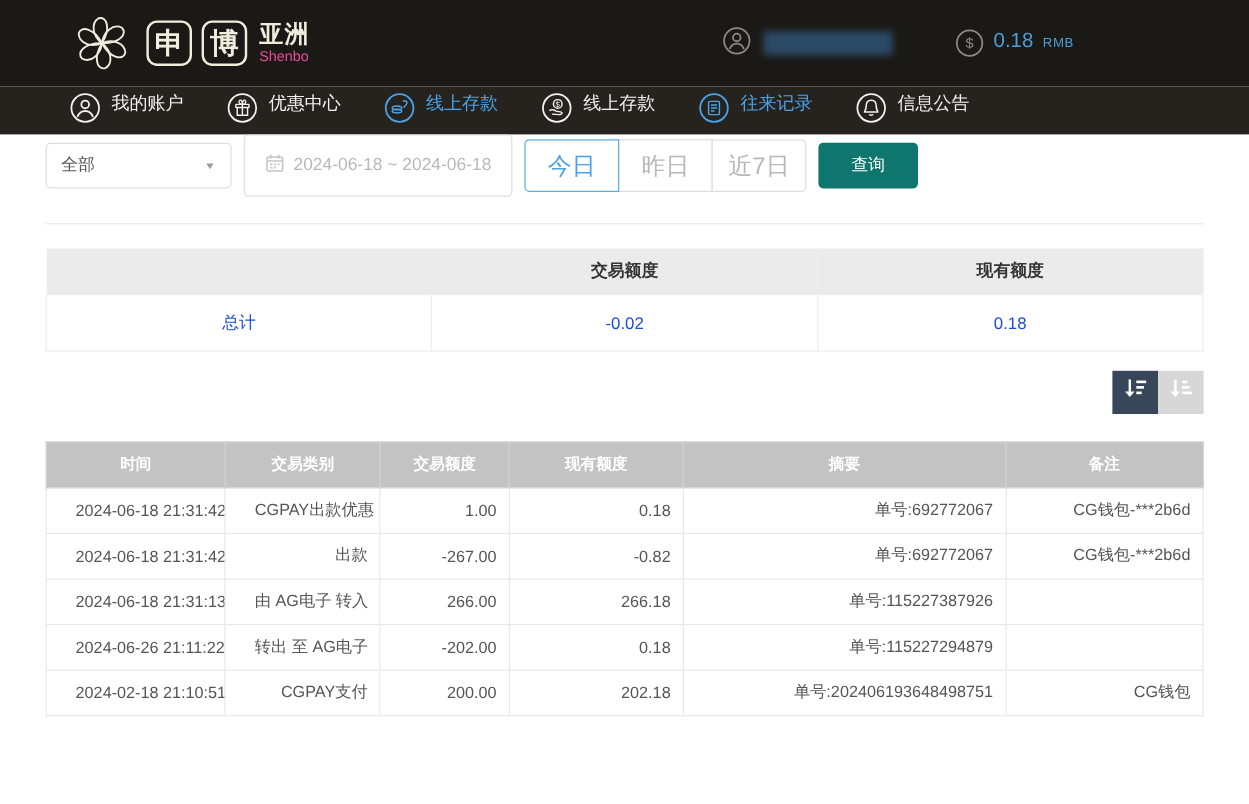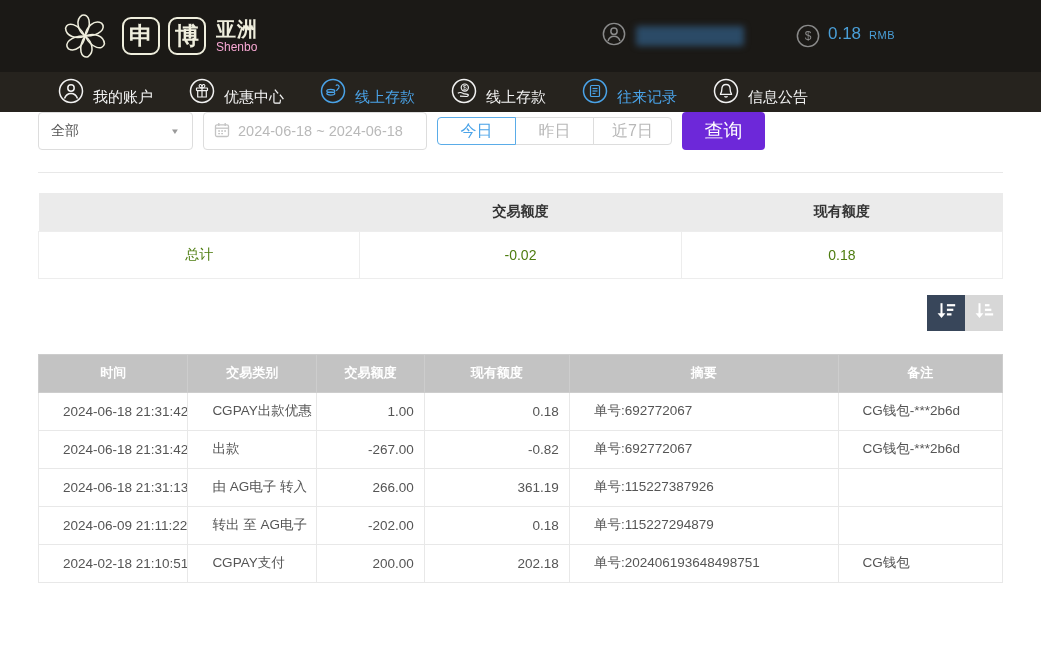--- a/index.html
+++ b/index.html
@@ -13,98 +13,98 @@
   .header { height:72px; background:#1b1916; display:flex; align-items:center; }
   .logo { display:flex; align-items:center; margin-left:56px; gap:8px; cursor:pointer; }
   .logo svg { display:block; }
   .logo-box {
     width:38px; height:38px; border:2px solid #efeedd; border-radius:9px;
     color:#efeedd; font-size:24px; font-weight:bold;
     display:flex; align-items:center; justify-content:center;
   }
   .logo-suffix { color:#efeedd; line-height:1; margin-left:2px; }
   .logo-region { font-size:20px; font-weight:bold; letter-spacing:1px; }
-  .logo-sub { font-size:12px; color:#f9a8d4; margin-top:2px; }
+  .logo-sub { font-size:12px; color:#ec4899; margin-top:2px; }
 
   .header-right { margin-left:auto; display:flex; align-items:center; padding-right:146px; gap:52px; }
   .user-block { display:flex; align-items:center; gap:10px; }
   .user-redacted {
     width:108px; height:20px; background:#2b4a66; border-radius:2px;
     filter: blur(3px);
   }
   .balance-block { display:flex; align-items:baseline; gap:8px; }
   .balance-block .dollar-wrap { align-self:center; display:flex; }
   .balance-amount { color:#4a9fd8; font-size:17px; }
   .balance-currency { color:#4a9fd8; font-size:11px; letter-spacing:0.5px; }
 
   
   .nav { height:40px; background:#26231e; display:flex; align-items:center; padding-left:58px; gap:36px; }
-  .nav-item { display:flex; align-items:flex-end; gap:9px; color:#f2f2f2; font-size:15px; cursor:pointer; white-space:nowrap; }
+  .nav-item { display:flex; align-items:flex-start; gap:9px; color:#f2f2f2; font-size:15px; cursor:pointer; white-space:nowrap; }
   .nav-item svg { color:#f2f2f2; }
   .nav-item.active { color:#4aa3e8; }
   .nav-item.active svg { color:#4aa3e8; }
 
   
   .content { padding:0 38px; }
 
   .filters { display:flex; align-items:center; }
   .type-select {
     width:155px; height:38px; border:1px solid #ddd; border-radius:4px;
     display:flex; align-items:center; padding:0 12px; font-size:14px; color:#555;
     cursor:pointer; background:#fff;
   }
   .type-select .caret { margin-left:auto; font-size:10px; color:#9a9a9a; transform:scaleY(0.8); }
   .date-input {
-    width:224px; height:38px; border:1px solid #ddd; border-radius:4px;
+    width:224px; height:52px; border:1px solid #ddd; border-radius:4px;
     display:flex; align-items:center; gap:8px; padding:0 10px; margin-left:10px;
-    font-size:14.5px; color:#b9b9b9; cursor:pointer; background:#fff; white-space:nowrap;
+    font-size:14.5px; color:#b9b9b9; cursor:pointer; background:#fff; white-space:nowrap;justify-content:center;
   }
   .btn-group { display:flex; margin-left:10px; }
   .btn-group .qbtn {
-    width:79px; height:28px; background:#fff; border:1px solid #ddd;
-    font-size:16px; color:#b8b8b8; cursor:pointer; margin-left:-1px;
+    width:79px; height:44px; background:#fff; border:1px solid #ddd;
+    font-size:20px; color:#b8b8b8; cursor:pointer; margin-left:-1px;
     font-family:inherit;
   }
   .btn-group .qbtn:first-child { border-radius:4px 0 0 4px; margin-left:0; }
   .btn-group .qbtn:last-child { border-radius:0 4px 4px 0; }
   .btn-group .qbtn.active { border:1px solid #5aace8; color:#4aa3e8; position:relative; z-index:1; border-radius:4px 0 0 4px; }
   .search-btn {
-    width:83px; height:38px; margin-left:10px; background:#6d28d9; border:none;
-    border-radius:4px; color:#fff; font-size:19px; cursor:pointer; font-family:inherit;
+    width:83px; height:38px; margin-left:10px; background:#0f766e; border:none;
+    border-radius:4px; color:#fff; font-size:14px; cursor:pointer; font-family:inherit;
   }
 
   .divider { margin-top:22px; border-top:1px solid #e8e8e8; }
 
   
   .summary-table { margin-top:20px; width:100%; border-collapse:collapse; table-layout:fixed; }
   .summary-table th {
     background:#ebebeb; height:38px; font-size:14px; color:#333; font-weight:bold; text-align:center;
   }
   .summary-table td {
-    background:#fff; height:47px; font-size:14px; color:#4d7c0f; text-align:center;
+    background:#fff; height:47px; font-size:14px; color:#1d4ed8; text-align:center;
     border:1px solid #ededed;
   }
 
   
   .sort-row { margin-top:16px; display:flex; justify-content:flex-end; }
   .sort-btn { width:38px; height:36px; display:flex; align-items:center; justify-content:center; cursor:pointer; }
   .sort-btn.desc { background:#38465a; }
   .sort-btn.asc  { background:#d7d7d7; }
 
   
   .data-table { margin-top:23px; width:100%; border-collapse:collapse; table-layout:fixed; }
   .data-table th {
     background:#c3c3c3; color:#fff; height:38px; font-size:13px; font-weight:bold;
     text-align:center; border:1px solid #cdcdcd;
   }
   .data-table td {
     height:38px; color:#555; font-size:13.5px; border:1px solid #e8e8e8;
     padding:0 10px; white-space:nowrap; overflow:hidden;
   }
-  .data-table td.al { text-align:left; padding-left:24px; }
+  .data-table td.al { text-align:right; padding-left:24px; }
   .data-table td.ar { text-align:right; }
 </style>
 </head>
 <body>
 
 <div class="header">
   <div class="logo">
     <span>
       <svg width="58" height="58" viewBox="0 0 60 60" fill="none" stroke="#efeedd" stroke-width="1.6">
         <path d="M30 30 C22 24 20 13 27 8.5 C34 6.5 38 17 30 30 Z"></path>
@@ -320,26 +320,26 @@
       <td class="al">出款</td>
       <td class="ar">-267.00</td>
       <td class="ar">-0.82</td>
       <td class="al">单号:692772067</td>
       <td class="al">CG钱包-***2b6d</td>
     </tr>
     <tr>
       <td class="al">2024-06-18 21:31:13</td>
       <td class="al">由 AG电子 转入</td>
       <td class="ar">266.00</td>
-      <td class="ar">361.19</td>
+      <td class="ar">266.18</td>
       <td class="al">单号:115227387926</td>
       <td class="al"></td>
     </tr>
     <tr>
-      <td class="al">2024-06-09 21:11:22</td>
+      <td class="al">2024-06-26 21:11:22</td>
       <td class="al">转出 至 AG电子</td>
       <td class="ar">-202.00</td>
       <td class="ar">0.18</td>
       <td class="al">单号:115227294879</td>
       <td class="al"></td>
     </tr>
     <tr>
       <td class="al">2024-02-18 21:10:51</td>
       <td class="al">CGPAY支付</td>
       <td class="ar">200.00</td>

